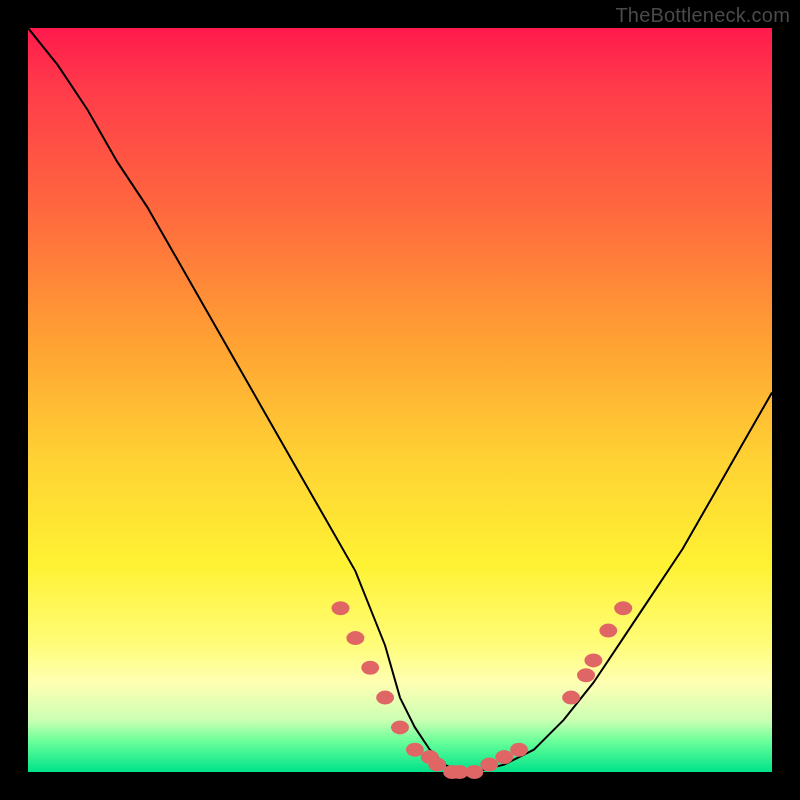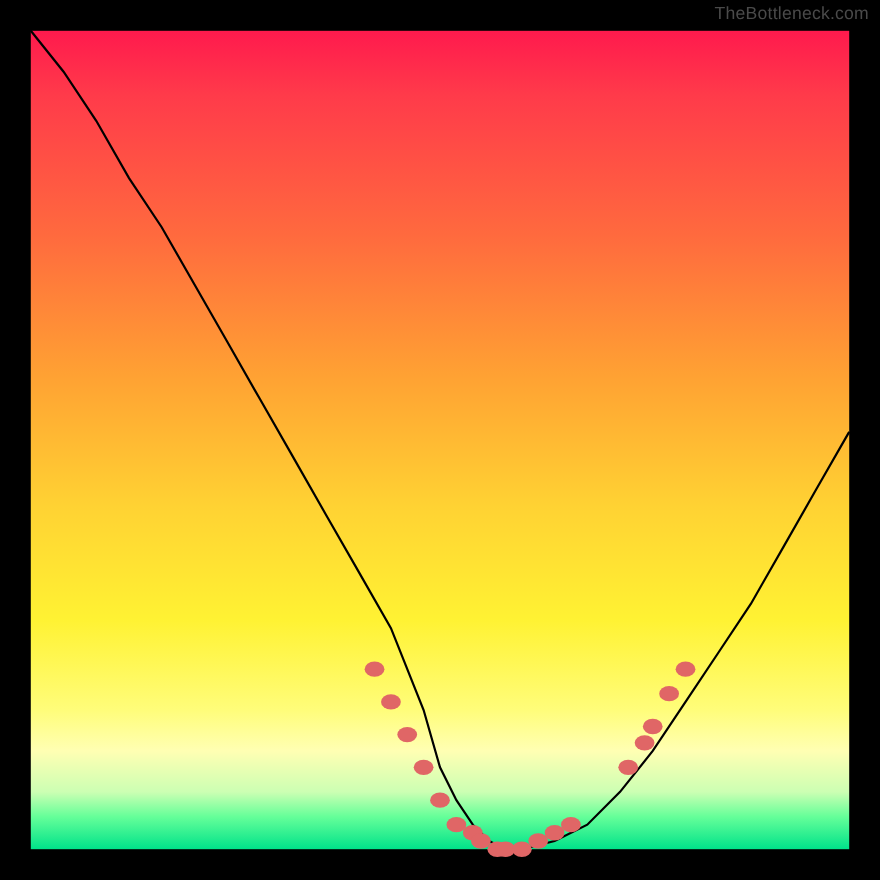--- a/index.html
+++ b/index.html
@@ -38,21 +38,21 @@
       #ffffb3 88%,
       #ccffb3 93%,
       #66ff99 96%,
       #00e28a 100%
     );
   }
   .watermark {
     position: absolute;
     top: 4px;
     right: 10px;
-    font-size: 16px;
+    font-size: 20px;
     font-weight: 500;
     color: #4a4a4a;
     letter-spacing: 0.2px;
     user-select: none;
   }
   svg.curve {
     position: absolute;
     left: 28px;
     top: 28px;
     width: 744px;

